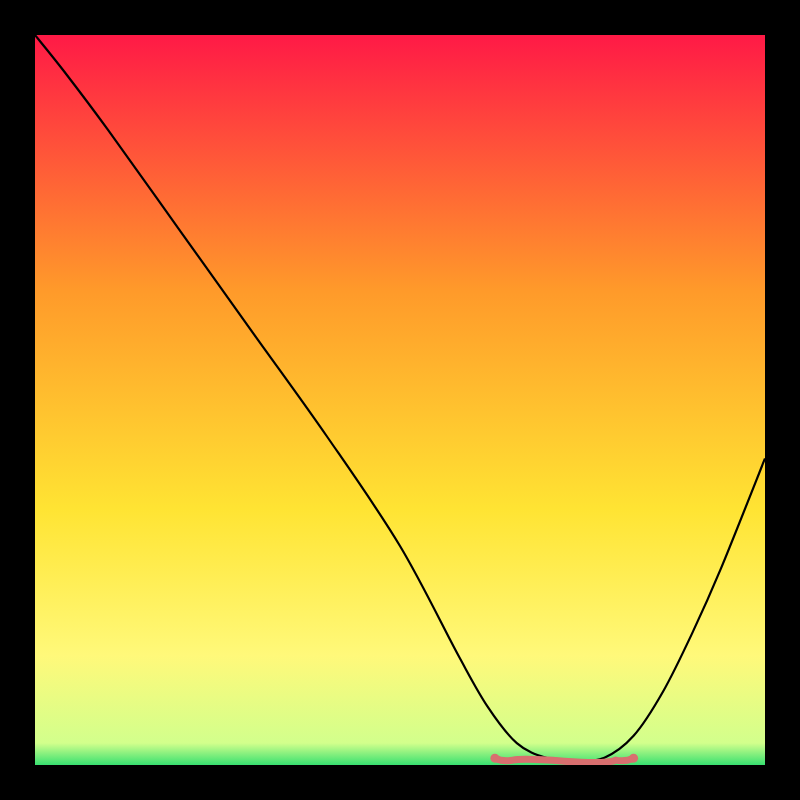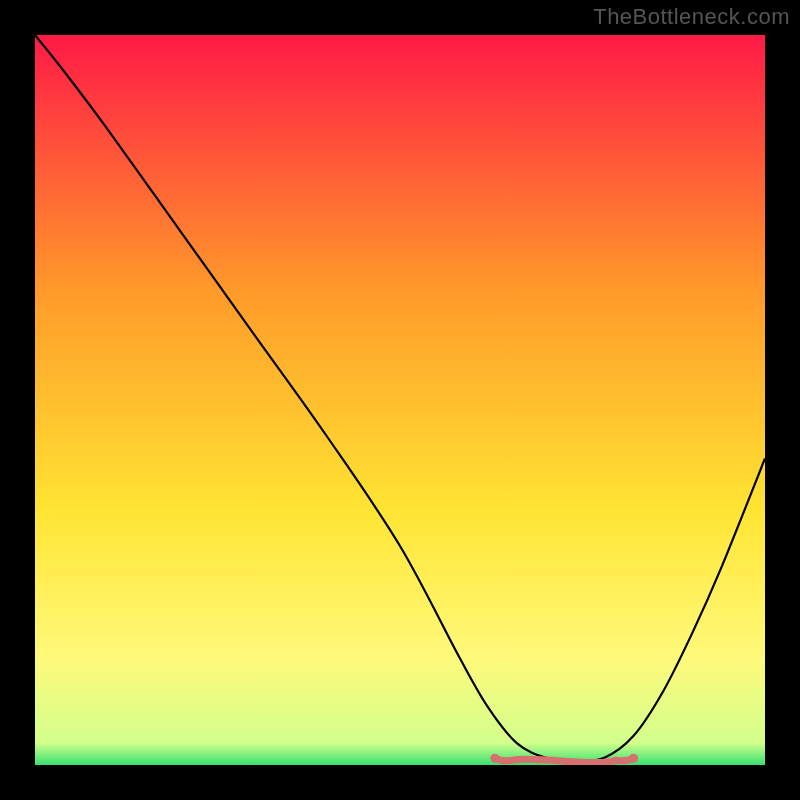--- a/index.html
+++ b/index.html
@@ -39,21 +39,20 @@
     display: block;
     width: 730px;
     height: 730px;
   }
 </style>
 </head>
 <body>
 
 <div class="frame">
 
-  <div class="watermark">TheBottleneck.com</div>
 
   <div class="plot">
     <svg viewBox="0 0 730 730" preserveAspectRatio="none">
       <defs>
         <linearGradient id="bg-grad" x1="0" y1="0" x2="0" y2="1">
 
         <stop offset="0%" stop-color="#ff1a46"></stop>
             <stop offset="35%" stop-color="#ff9a2a"></stop>
             <stop offset="65%" stop-color="#ffe433"></stop>
             <stop offset="85%" stop-color="#fff97a"></stop>

